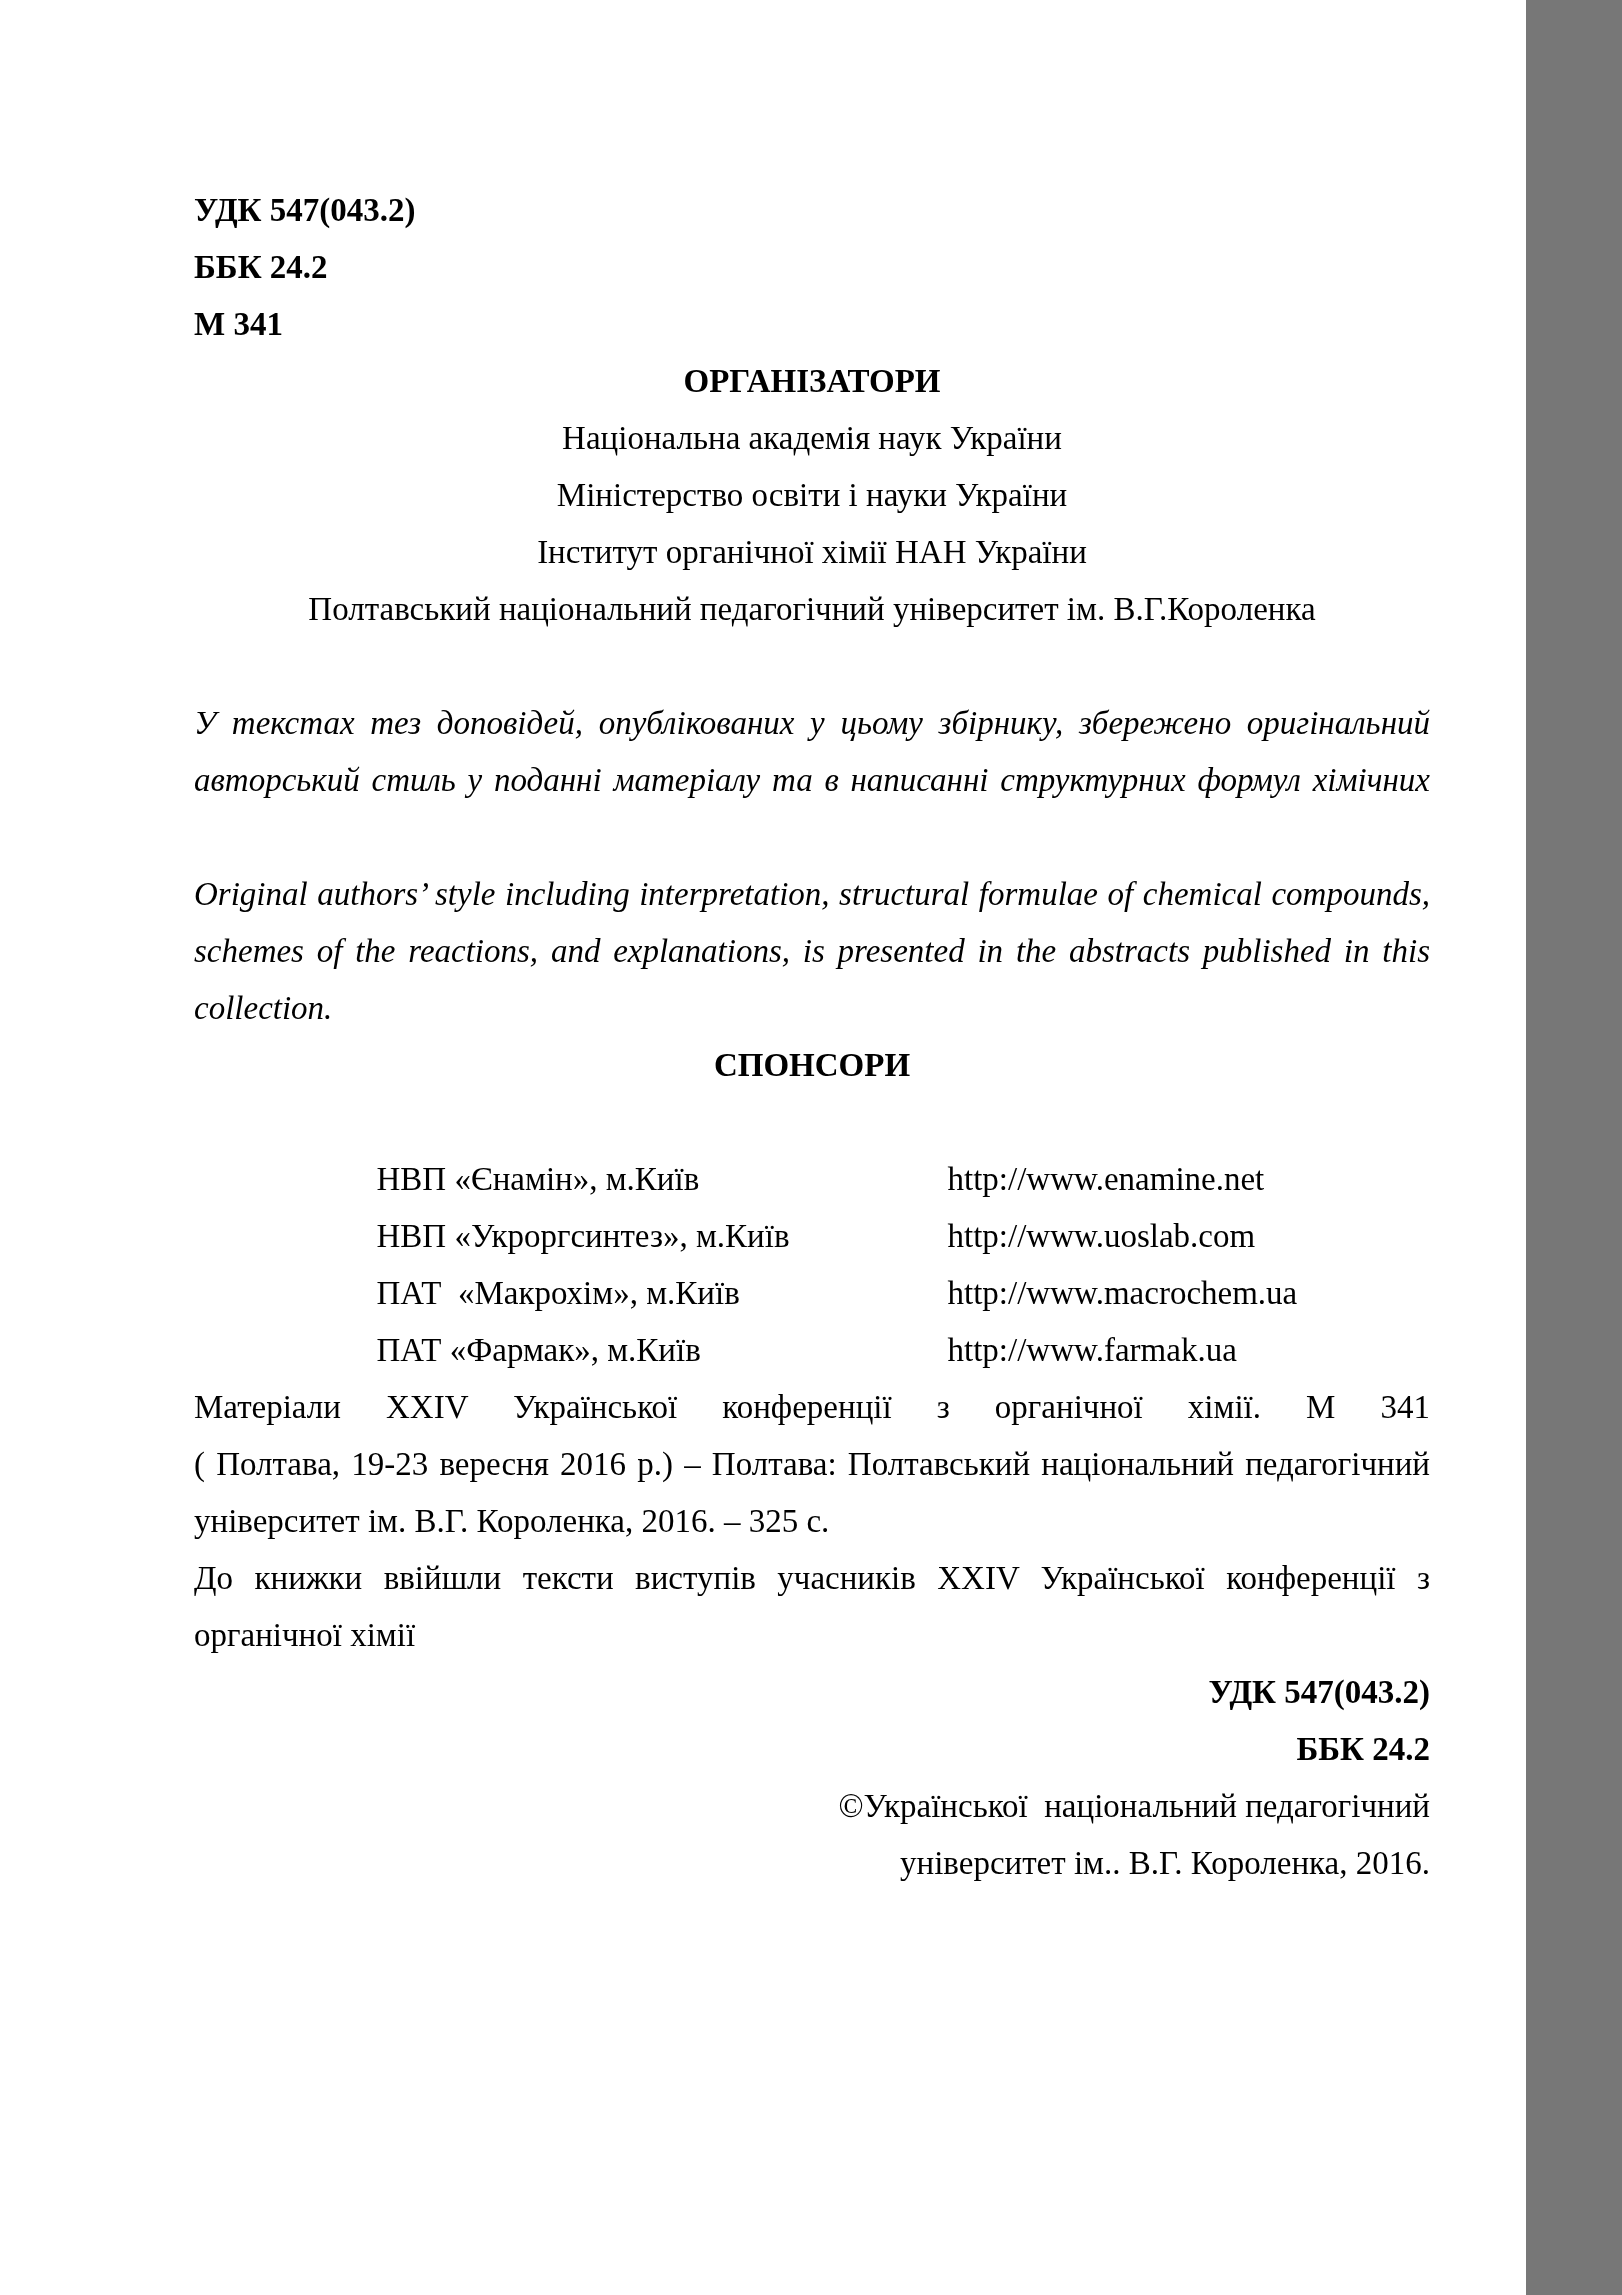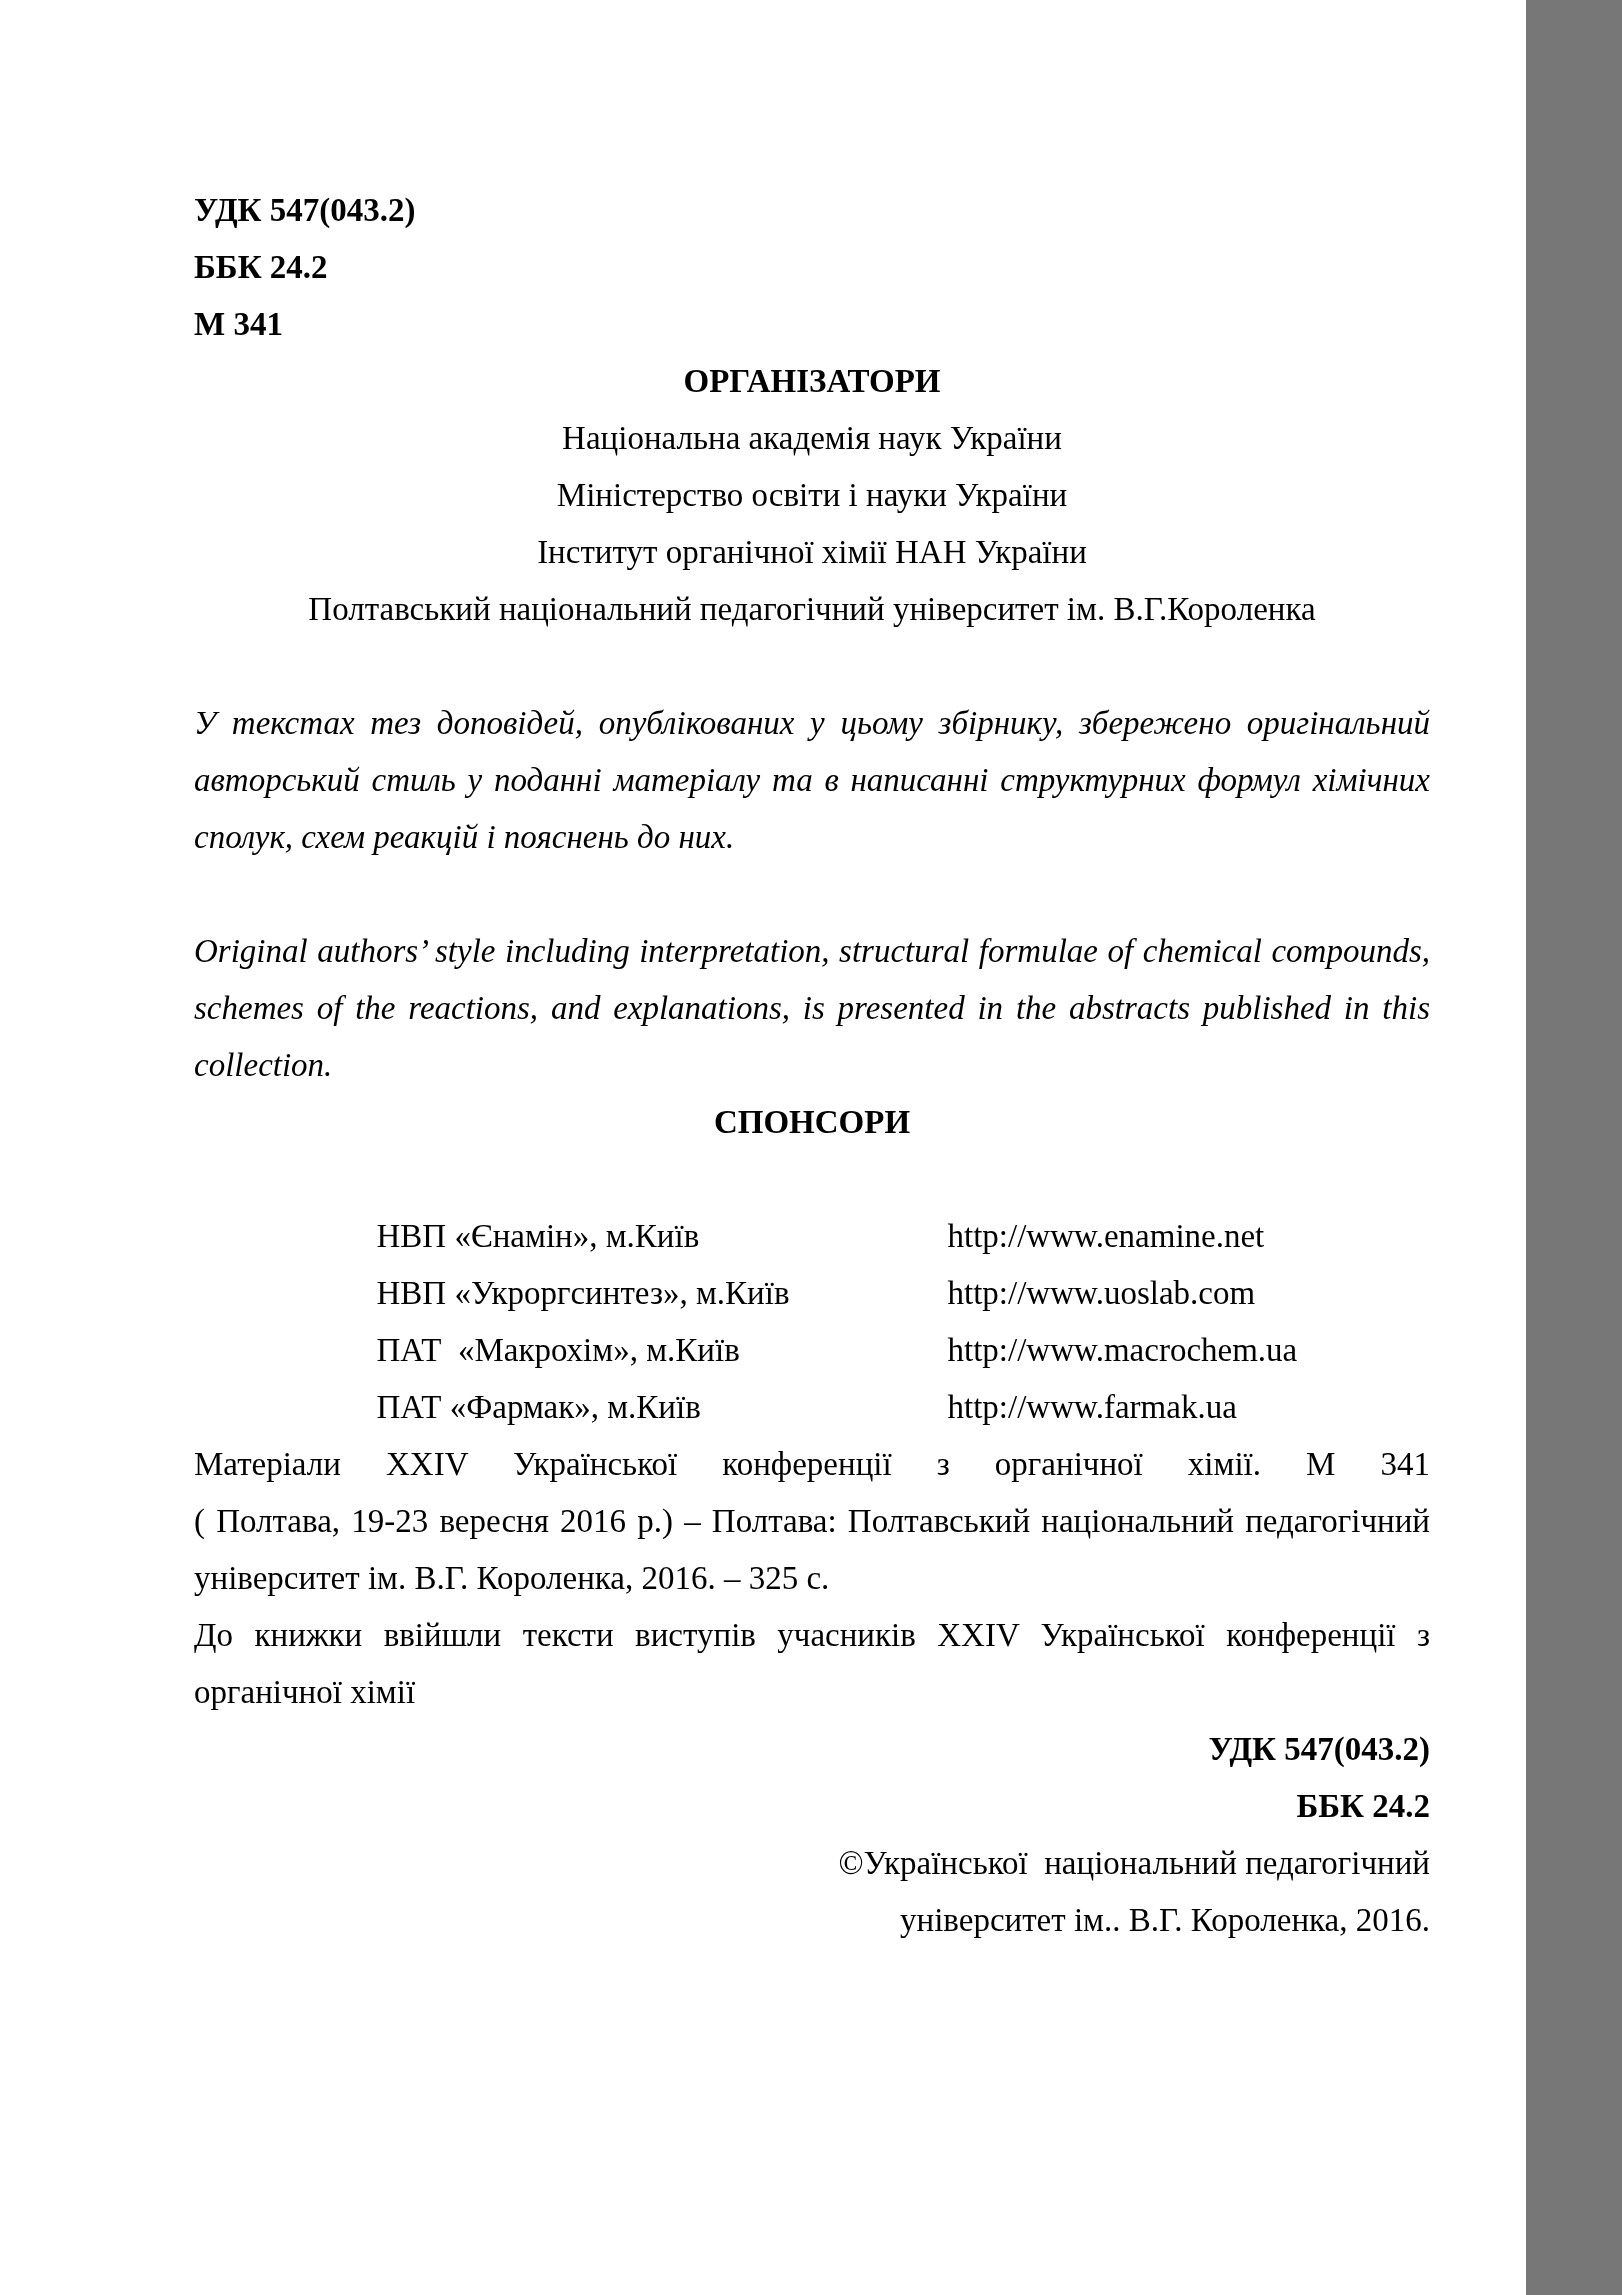--- a/index.html
+++ b/index.html
@@ -47,21 +47,20 @@
     <div class="ln bold center">ОРГАНІЗАТОРИ</div>
     <div class="ln center">Національна академія наук України</div>
     <div class="ln center">Міністерство освіти і науки України</div>
     <div class="ln center">Інститут органічної хімії НАН України</div>
     <div class="ln center">Полтавський національний педагогічний університет ім. В.Г.Короленка</div>
 
     <div class="ln"></div>
 
     <div class="ln it just">У текстах тез доповідей, опублікованих у цьому збірнику, збережено оригінальний</div>
     <div class="ln it just">авторський стиль у поданні матеріалу та в написанні структурних формул хімічних</div>
-    <div class="ln it">сполук, схем реакцій і пояснень до них.</div>
 
     <div class="ln"></div>
 
     <div class="ln it just">Original authors’ style including interpretation, structural formulae of chemical compounds,</div>
     <div class="ln it just">schemes of the reactions, and explanations, is presented in the abstracts published in this</div>
     <div class="ln it">collection.</div>
 
     <div class="ln bold center">СПОНСОРИ</div>
 
     <div class="ln sponsor-row">

